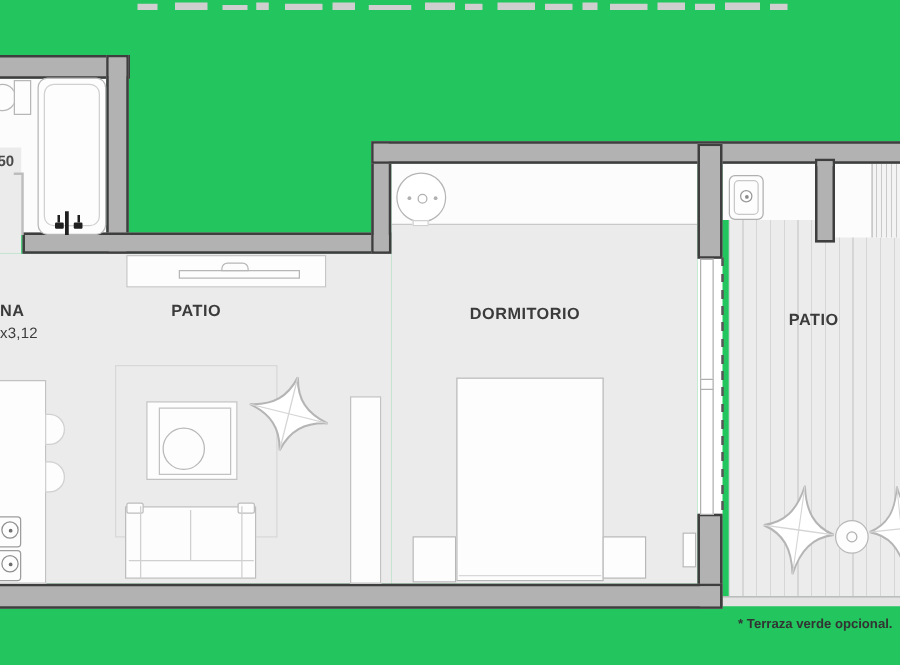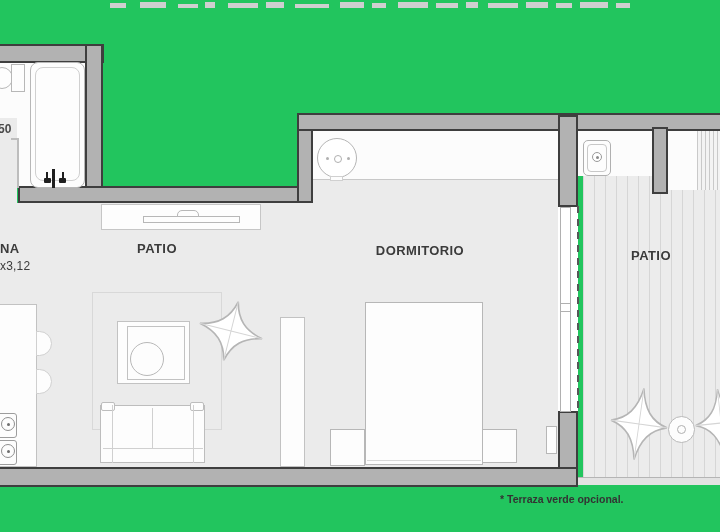--- a/index.html
+++ b/index.html
@@ -166,15 +166,15 @@
   </div>
 
   <div class="abs lbl" style="left:348px;top:242px;width:144px;">
     <span class="room-name">DORMITORIO</span>
   </div>
 
   <div class="abs lbl" style="left:590px;top:247px;width:122px;">
     <span class="room-name">PATIO</span>
   </div>
 
-  <div class="abs" style="left:500px;top:493px;width:214px;font-size:10.5px;font-weight:700;color:#333333;">* Terraza verde opcional.</div>
+  <div class="abs" style="left:500px;top:493px;width:214px;text-align:right;font-size:10.5px;font-weight:700;color:#333333;">* Terraza verde opcional.</div>
 
 </div>
 
 </body></html>

